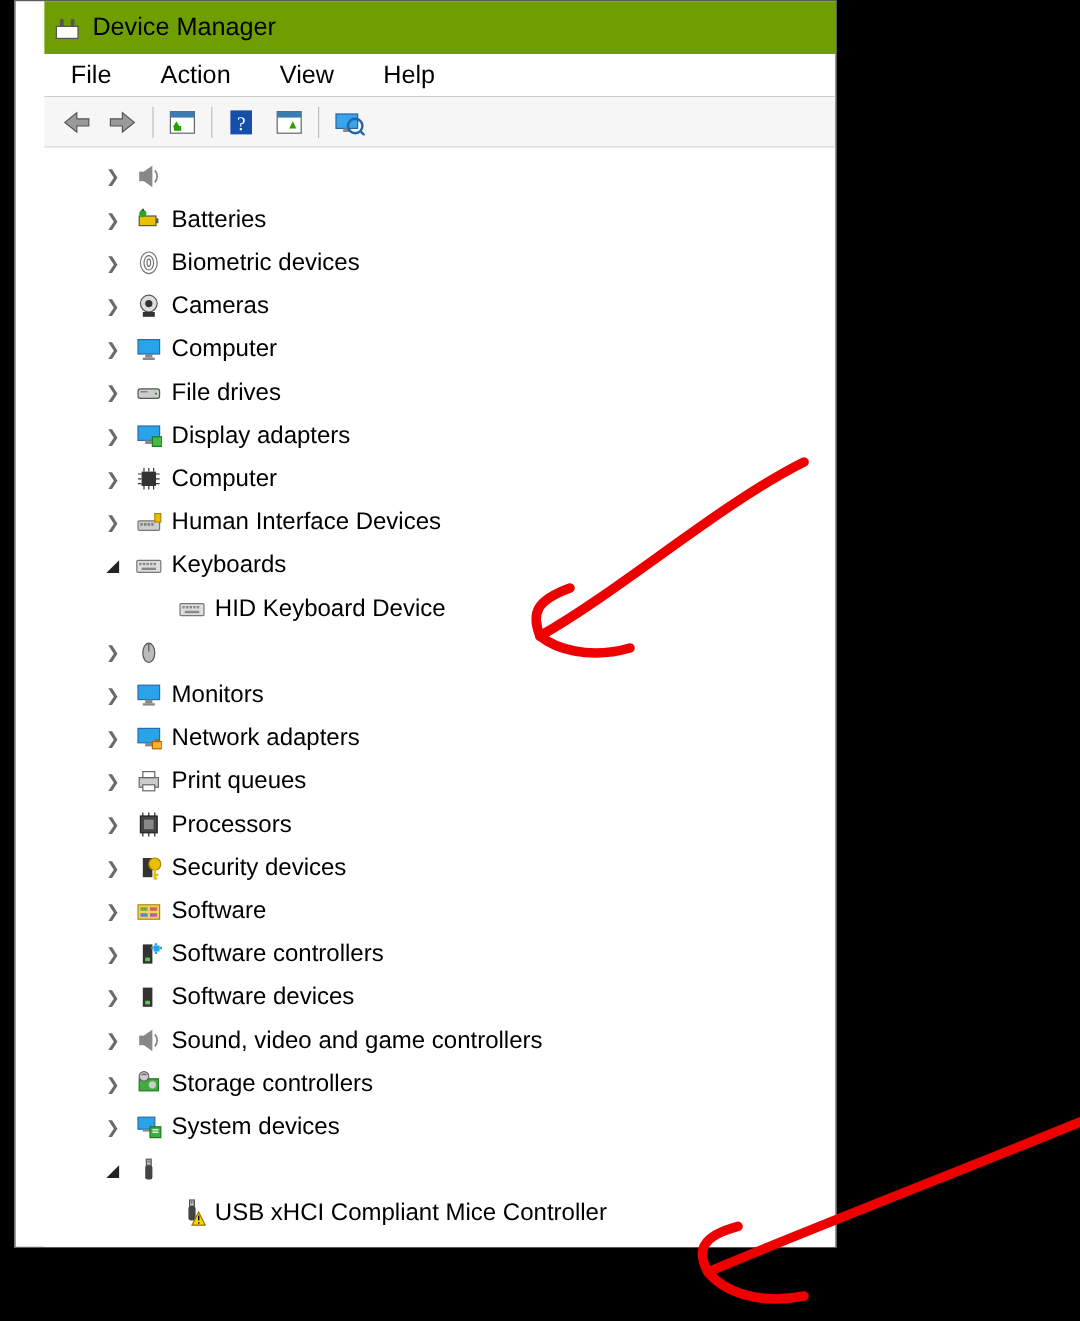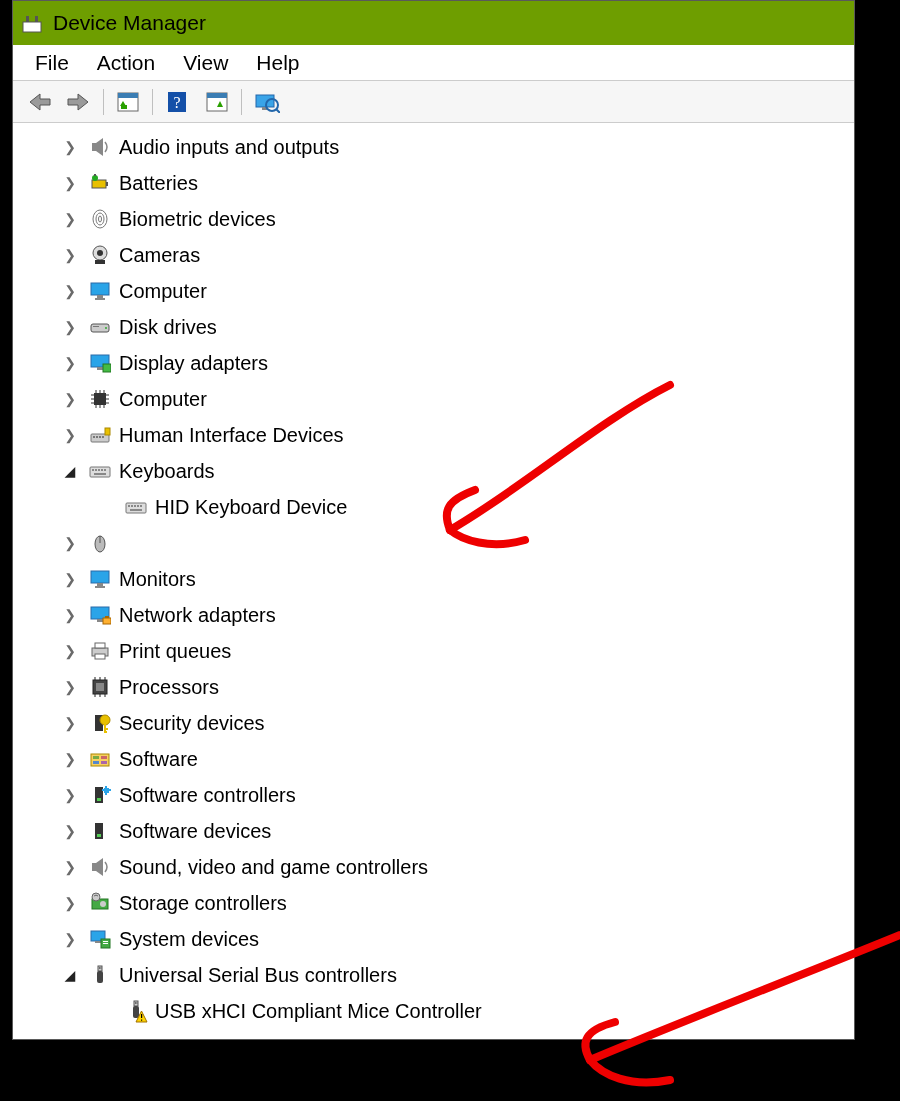--- a/index.html
+++ b/index.html
@@ -8,23 +8,24 @@
     font-family: "Segoe UI", Tahoma, sans-serif;
     background: #000;
     width: 900px;
     height: 1101px;
     position: relative;
   }
   .window {
     position: absolute;
     left: 12px;
     top: 0;
-    width: 843px;
+    width: 685px;
     border: 1px solid #5a5a5a;
     background: #fff;
+    padding-left: 24px;
   }
   .titlebar {
     height: 44px;
     background: #6e9e00;
     display: flex;
     align-items: center;
     padding: 0 8px;
     gap: 10px;
   }
   .title-icon {
@@ -35,21 +36,21 @@
     justify-content:center;
   }
   .title-text {
     color: #000;
     font-size: 21px;
   }
   .menubar {
     height: 36px;
     display: flex;
     align-items: center;
-    gap: 0;
+    gap: 13px;
     padding: 0 8px;
     background:#fff;
     border-bottom: 1px solid #ccc;
   }
   .menubar .menu-item {
     padding: 6px 14px;
     font-size: 21px;
     color: #000;
     cursor: default;
   }
@@ -190,21 +191,20 @@
       <div class="tree-row">
         <span style="width:30px"></span>
         <span class="chevron">❯</span>
         <span class="dev-icon">
           <svg width="22" height="22" viewBox="0 0 22 22">
             <rect x="3" y="7" width="4" height="8" fill="#888"></rect>
             <polygon points="7,7 14,2 14,20 7,15" fill="#888"></polygon>
             <path d="M16 6 Q20 11 16 16" stroke="#888" fill="none" stroke-width="1.5"></path>
           </svg>
         </span>
-        <span class="dev-label">Audio inputs and outputs</span>
       </div>
       <div class="tree-row">
         <span style="width:30px"></span>
         <span class="chevron">❯</span>
         <span class="dev-icon">
           <svg width="22" height="22" viewBox="0 0 22 22">
             <rect x="3" y="8" width="14" height="8" fill="#e8c000" stroke="#555"></rect>
             <rect x="17" y="10" width="2" height="4" fill="#555"></rect>
             <circle cx="6" cy="6" r="3" fill="#2a2"></circle>
             <rect x="5" y="2" width="2" height="2" fill="#555"></rect>
@@ -251,21 +251,21 @@
       <div class="tree-row">
         <span style="width:30px"></span>
         <span class="chevron">❯</span>
         <span class="dev-icon">
           <svg width="22" height="22" viewBox="0 0 22 22">
             <rect x="2" y="8" width="18" height="8" rx="2" fill="#ccc" stroke="#555"></rect>
             <circle cx="17" cy="12" r="1" fill="#3a3"></circle>
             <rect x="4" y="10" width="6" height="1" fill="#777"></rect>
           </svg>
         </span>
-        <span class="dev-label">Disk drives</span>
+        <span class="dev-label">File drives</span>
       </div>
       <div class="tree-row">
         <span style="width:30px"></span>
         <span class="chevron">❯</span>
         <span class="dev-icon">
           <svg width="22" height="22" viewBox="0 0 22 22">
             <rect x="2" y="3" width="18" height="12" fill="#2aa4e8" stroke="#2a6aa8"></rect>
             <rect x="8" y="15" width="6" height="3" fill="#888"></rect>
             <rect x="14" y="12" width="8" height="8" fill="#4b4" stroke="#272"></rect>
           </svg>
@@ -503,21 +503,20 @@
         <span style="width:30px"></span>
         <span class="chevron down">◢</span>
         <span class="dev-icon">
           <svg width="22" height="22" viewBox="0 0 22 22">
             <rect x="9" y="2" width="4" height="5" fill="#ccc" stroke="#555"></rect>
             <rect x="8" y="7" width="6" height="12" rx="2" fill="#444"></rect>
             <rect x="10" y="3" width="0.8" height="2" fill="#555"></rect>
             <rect x="11.5" y="3" width="0.8" height="2" fill="#555"></rect>
           </svg>
         </span>
-        <span class="dev-label">Universal Serial Bus controllers</span>
       </div>
       <div class="tree-row child">
         <span style="width:60px"></span>
         <span class="dev-icon">
           <span style="position:relative;display:inline-block"><svg width="22" height="22" viewBox="0 0 22 22">
               <rect x="9" y="2" width="4" height="5" fill="#ccc" stroke="#555"></rect>
               <rect x="8" y="7" width="6" height="12" rx="2" fill="#444"></rect>
               <rect x="10" y="3" width="0.8" height="2" fill="#555"></rect>
               <rect x="11.5" y="3" width="0.8" height="2" fill="#555"></rect>
             </svg><svg width="13" height="13" style="position:absolute;left:10px;top:11px" viewBox="0 0 13 13">

